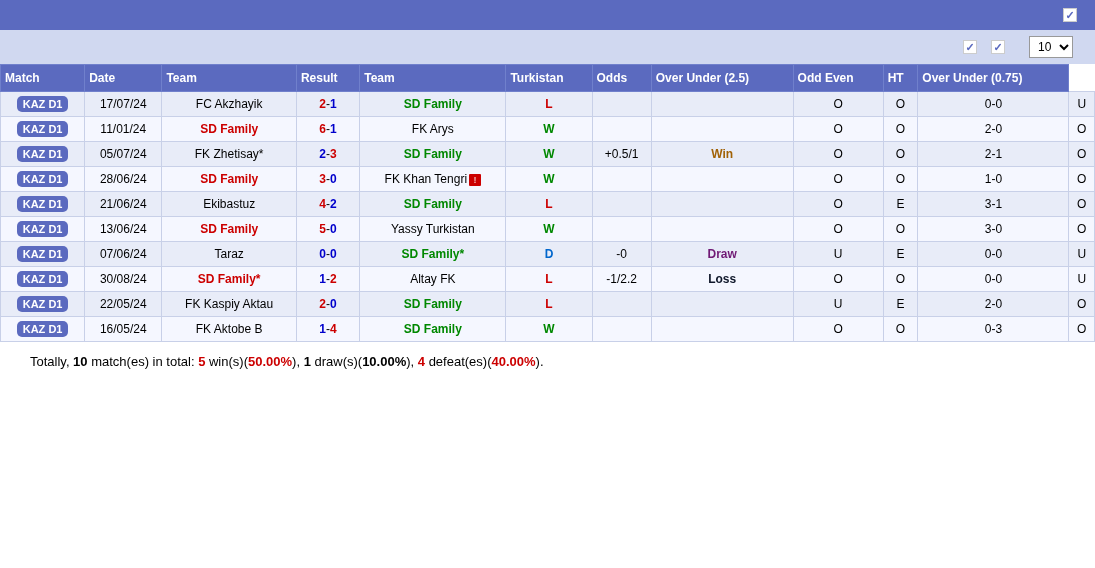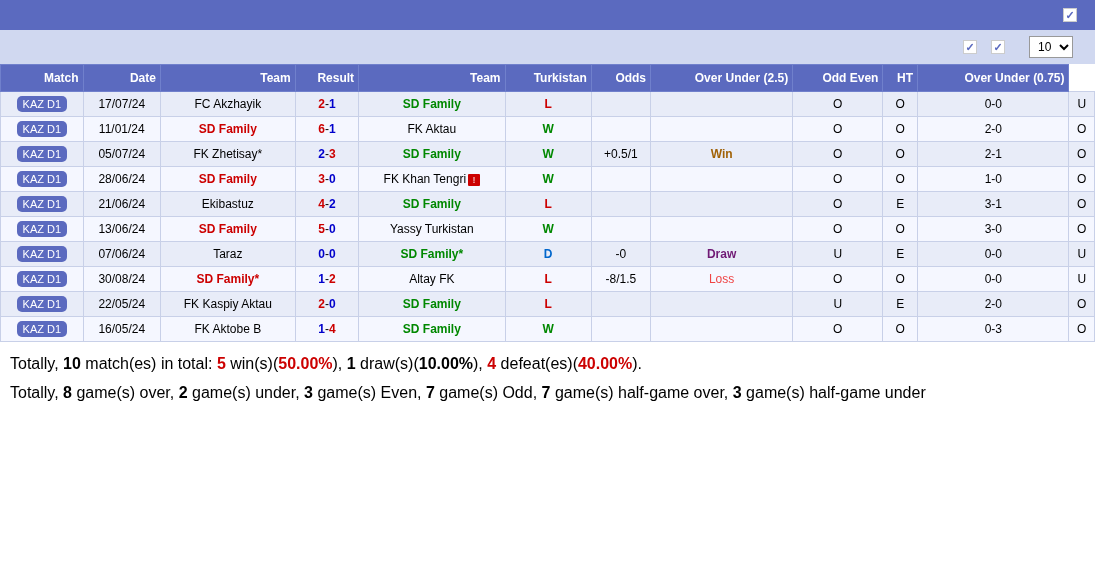--- a/index.html
+++ b/index.html
@@ -56,21 +56,21 @@
     table {
       width: 100%;
       border-collapse: collapse;
     }
     thead tr {
       background: #5b6abf;
       color: #fff;
     }
     thead th {
       padding: 6px 4px;
-      text-align: right;
+      text-align: left;
       font-size: 12px;
       font-weight: bold;
       border: 1px solid #7080cc;
     }
     tbody tr:nth-child(odd) {
       background: #e8ecf8;
     }
     tbody tr:nth-child(even) {
       background: #f5f7ff;
     }
@@ -79,48 +79,49 @@
       text-align: center;
       border: 1px solid #c8d0e8;
       font-size: 12px;
     }
     .match-badge {
       background: #5b6abf;
       color: #fff;
       padding: 2px 6px;
       border-radius: 5px;
       font-size: 11px;
-      font-weight: normal;
+      font-weight: bold;
     }
     .team-red { color: #cc0000; font-weight: bold; }
     .team-green { color: #008800; font-weight: bold; }
     .result-red { color: #cc0000; font-weight: bold; }
     .result-blue { color: #0000cc; font-weight: bold; }
     .outcome-W { color: #008800; font-weight: bold; }
     .outcome-L { color: #cc0000; font-weight: bold; }
     .outcome-D { color: #0066cc; font-weight: bold; }
     .odds-win { color: #a16207; font-weight: bold; }
     .odds-draw { color: #701a75; font-weight: bold; }
-    .odds-loss { color: #ef4444; font-weight: normal; }
+    .odds-loss { color: #0f172a; font-weight: bold; }
     .note-icon {
       display: inline-block;
       background: #cc0000;
       color: #fff;
       font-size: 9px;
       width: 12px; height: 12px;
       line-height: 12px;
       text-align: center;
       border-radius: 1px;
       margin-left: 2px;
     }
     .summary-section {
       padding: 8px 10px;
-      font-size: 16px;
+      font-size: 13px;
       line-height: 1.8;
       background: #fff;
+      margin-left: 20px;
     }
     .bold { font-weight: bold; }
     .red { color: #cc0000; }
   </style>
 </head>
 <body>
 
 <div class="header-bar">
   <span></span>
   <div class="display-notes">
@@ -178,21 +179,21 @@
         <td>O</td>
         <td>O</td>
         <td>0-0</td>
         <td>U</td>
       </tr>
       <tr>
         <td><span class="match-badge">KAZ D1</span></td>
         <td>11/01/24</td>
         <td class="team-red">SD Family</td>
         <td><span class="result-red">6</span><span>-</span><span class="result-blue">1</span></td>
-        <td>FK Aktau</td>
+        <td>FK Arys</td>
         <td class="outcome-W">W</td>
         <td></td>
         <td></td>
         <td>O</td>
         <td>O</td>
         <td>2-0</td>
         <td>O</td>
       </tr>
       <tr>
         <td><span class="match-badge">KAZ D1</span></td>
@@ -264,21 +265,21 @@
         <td>0-0</td>
         <td>U</td>
       </tr>
       <tr>
         <td><span class="match-badge">KAZ D1</span></td>
         <td>30/08/24</td>
         <td class="team-red">SD Family*</td>
         <td><span class="result-blue">1</span><span>-</span><span class="result-red">2</span></td>
         <td>Altay FK</td>
         <td class="outcome-L">L</td>
-        <td>-8/1.5</td>
+        <td>-1/2.2</td>
         <td class="odds-loss">Loss</td>
         <td>O</td>
         <td>O</td>
         <td>0-0</td>
         <td>U</td>
       </tr>
       <tr>
         <td><span class="match-badge">KAZ D1</span></td>
         <td>22/05/24</td>
         <td>FK Kaspiy Aktau</td>
@@ -306,16 +307,13 @@
         <td>0-3</td>
         <td>O</td>
       </tr>
     </tbody>
 </table>
 
 <div class="summary-section">
   <div>
     Totally, <span class="bold">10</span> match(es) in total: <span class="bold red">5</span> win(s)(<span class="bold red">50.00%</span>), <span class="bold">1</span> draw(s)(<span class="bold">10.00%</span>), <span class="bold red">4</span> defeat(es)(<span class="bold red">40.00%</span>).
   </div>
-  <div>
-    Totally, <span class="bold">8</span> game(s) over, <span class="bold">2</span> game(s) under, <span class="bold">3</span> game(s) Even, <span class="bold">7</span> game(s) Odd, <span class="bold">7</span> game(s) half-game over, <span class="bold">3</span> game(s) half-game under
-  </div>
 </div>
 
 </body></html>

